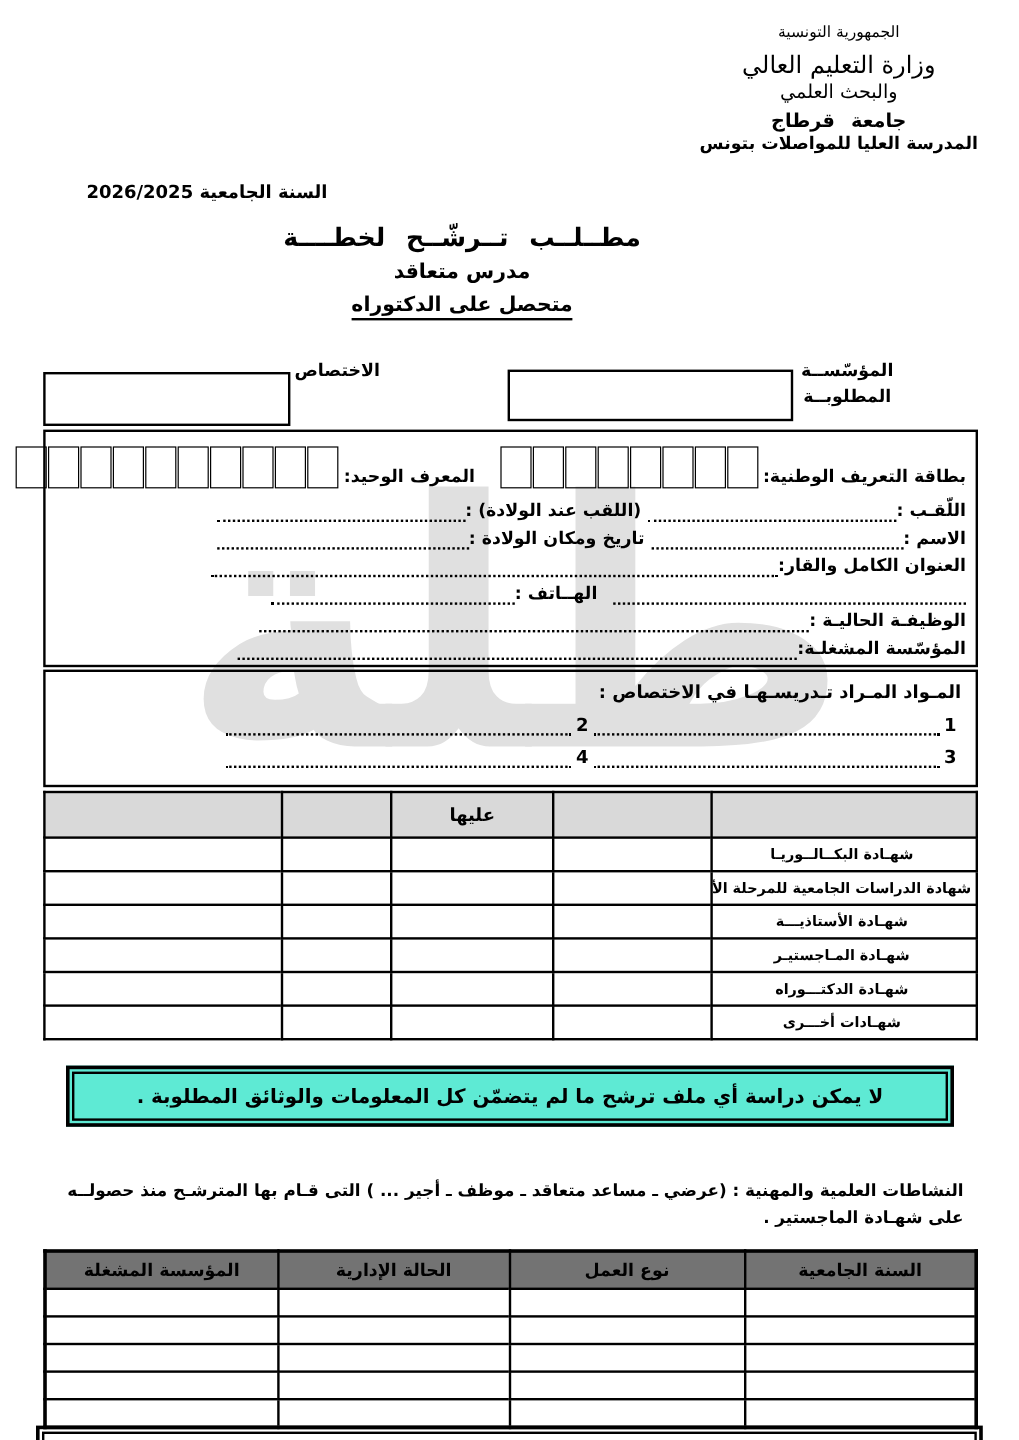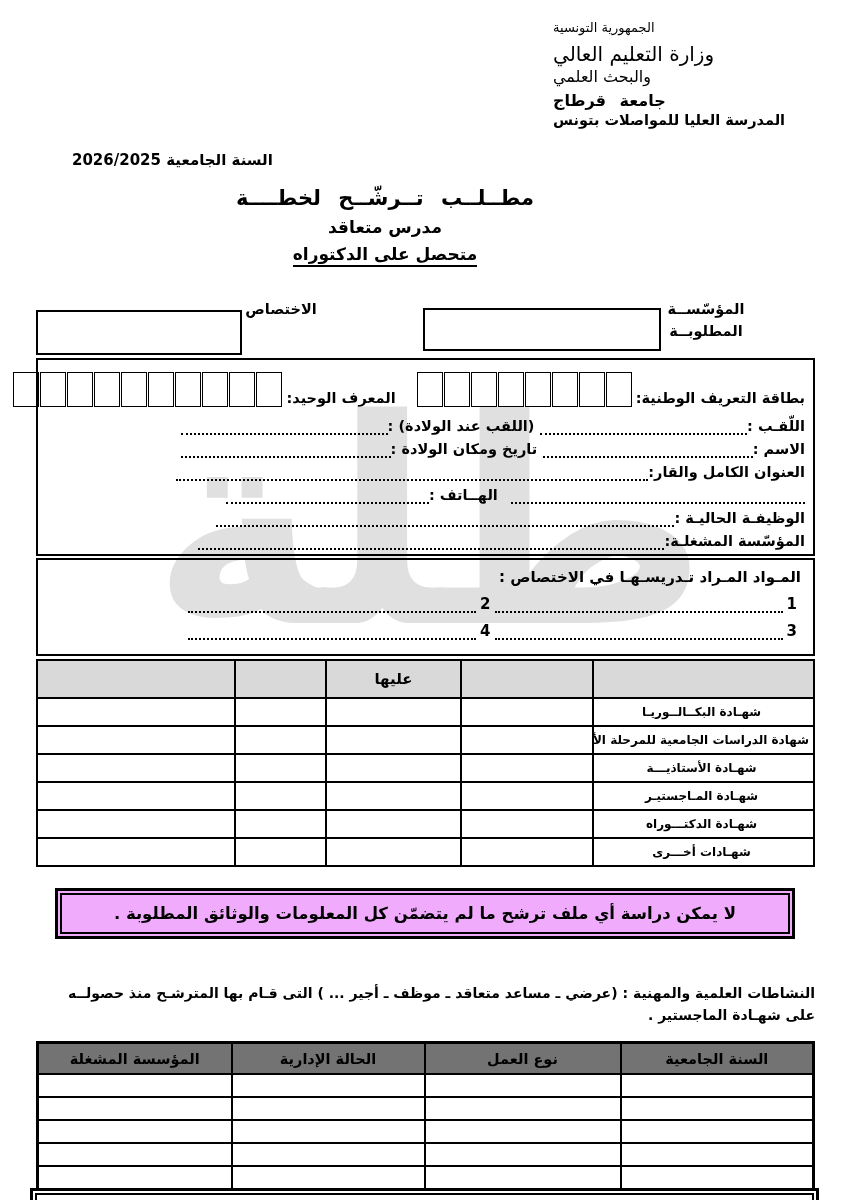--- a/index.html
+++ b/index.html
@@ -6,21 +6,21 @@
   .page{position:relative;width:849px;height:1200px;background:#ffffff;overflow:hidden;
         font-family:"DejaVu Sans",sans-serif;color:#000;direction:rtl;}
   .abs{position:absolute;box-sizing:border-box;}
 
   
   .watermark{top:368px;left:140px;width:580px;font-size:285px;line-height:1.1;font-weight:bold;
              color:#c6c6c6;opacity:.55;z-index:3;pointer-events:none;text-align:center;
              mix-blend-mode:multiply;}
 
   
-  .hdr{top:20px;left:553px;width:292px;text-align:left;z-index:1;}
+  .hdr{top:20px;left:553px;width:292px;text-align:center;z-index:1;}
   .h-c1{font-size:13px;letter-spacing:-.5px;}
   .h-c2{font-size:20px;margin-top:7px;letter-spacing:-1px;}
   .h-c3{font-size:16px;margin-top:1px;letter-spacing:-1px;}
   .h-b1{font-size:16px;font-weight:bold;margin-top:5px;word-spacing:8px;}
   .h-b2{font-size:14.5px;font-weight:bold;margin-top:2px;}
   .year{top:151px;left:72px;font-size:15px;font-weight:bold;z-index:1;}
 
   .title-block{top:186px;left:0;width:770px;text-align:center;z-index:1;}
   .t1{font-size:21px;font-weight:bold;word-spacing:10px;}
   .t2{font-size:17px;font-weight:bold;margin-top:7px;}
@@ -49,26 +49,26 @@
 
   
   .cert-table{top:659px;left:36px;width:779px;height:196px;z-index:1;}
   .cert-table table{width:100%;height:100%;border-collapse:collapse;table-layout:fixed;direction:rtl;}
   .cert-table td{border:2px solid #000;padding:0;}
   .cert-head td{background:#d9d9d9;height:36px;text-align:center;vertical-align:middle;font-size:15px;font-weight:bold;}
   .cert-row td{height:26px;}
   .cert-lbl{font-size:12px;font-weight:bold;text-align:center;padding-right:4px !important;white-space:nowrap;overflow:hidden;}
 
   
-  .notice{top:888px;left:55px;width:740px;height:51px;border:3px solid #000;background:#f0abfc;padding:2px;z-index:1;}
+  .notice{top:888px;left:55px;width:740px;height:51px;border:3px solid #000;background:#5eead4;padding:2px;z-index:1;}
   .notice-inner{border:2px solid #000;width:100%;height:100%;box-sizing:border-box;display:flex;
                 align-items:center;justify-content:center;font-size:16.5px;font-weight:bold;}
 
   
-  .act-intro{top:982px;left:36px;width:779px;font-size:14px;font-weight:bold;text-align:right;line-height:1.6;z-index:1;}
+  .act-intro{top:982px;left:24px;width:779px;font-size:14px;font-weight:bold;text-align:right;line-height:1.6;z-index:1;}
   .act-table{top:1041px;left:36px;width:779px;height:141px;z-index:1;}
   .act-table table{width:100%;height:100%;border-collapse:collapse;table-layout:fixed;direction:rtl;border:3px solid #000;}
   .act-table td{border:2px solid #000;padding:0;}
   .act-head td{background:#737373;height:29px;text-align:center;vertical-align:middle;font-size:14.5px;font-weight:bold;}
   .act-row td{height:21px;}
 
   
   .footer-box{top:1188px;left:30px;width:789px;height:48px;border:3px solid #000;padding:2px;z-index:1;}
   .footer-inner{border:2px solid #000;width:100%;height:100%;box-sizing:border-box;padding:5px 12px 0 0;
                 font-size:14px;font-weight:bold;text-align:right;}

